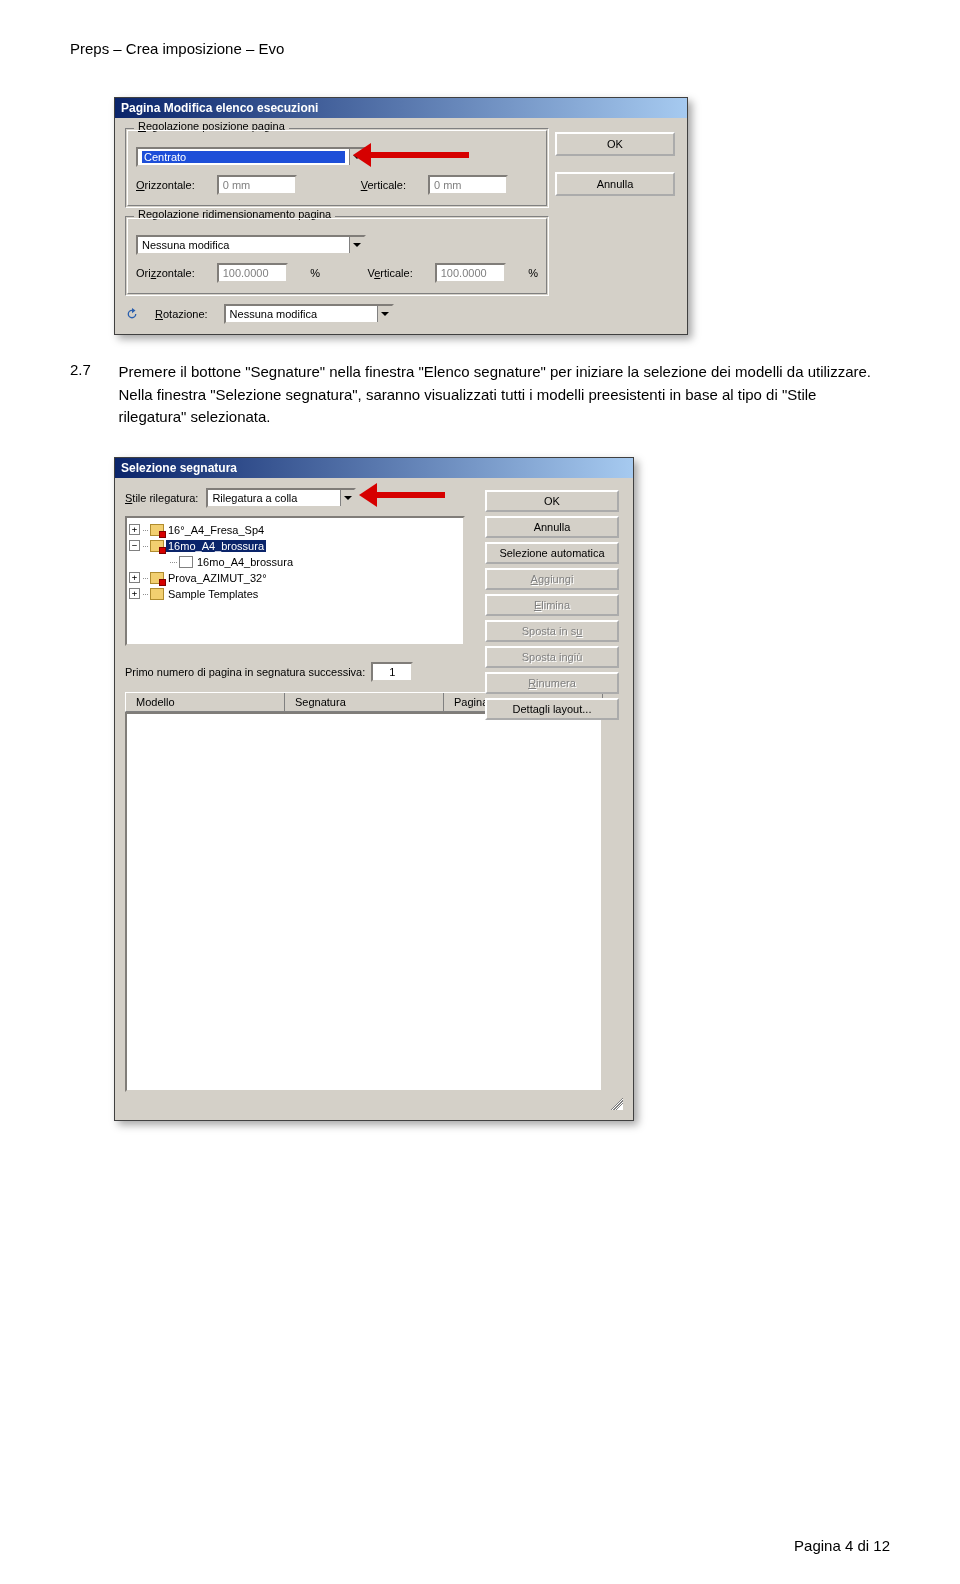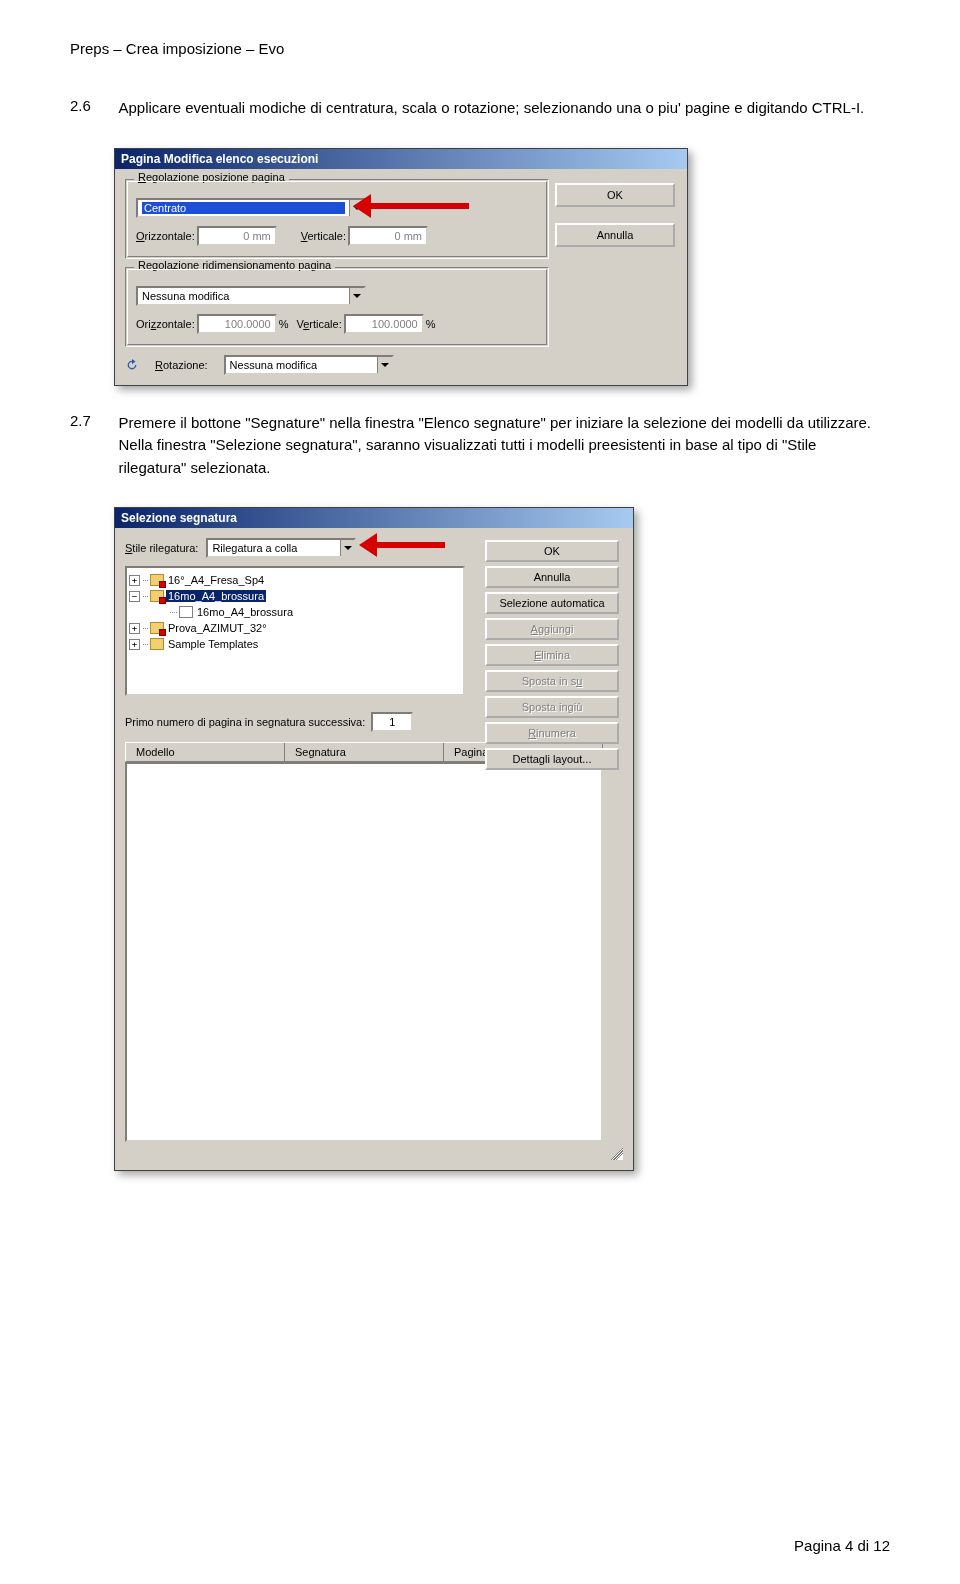--- a/index.html
+++ b/index.html
@@ -81,23 +81,22 @@
     position: absolute;
     top: -9px;
     left: 8px;
     background: #d4d0c8;
     padding: 0 4px;
     font-size: 11px;
   }
   .row {
     display: flex;
     align-items: center;
-    gap: 2px;
+    gap: 22px;
     margin-top: 8px;
-    text-align: right;
   }
   .lbl {
     font-size: 11px;
   }
   .underline { text-decoration: underline; }
   .combo, .textin {
     background: #fff;
     border: 2px inset #d4d0c8;
     font-size: 11px;
     padding: 2px 4px;
@@ -337,24 +336,20 @@
     right: 70px;
     font-size: 15px;
   }
 </style>
 </head>
 <body>
 
 <div class="page">
   <div class="doc-header">Preps – Crea imposizione – Evo</div>
 
-  <div class="section">
-    <span class="section-num">2.6</span>
-    <span class="section-text">Applicare eventuali modiche di centratura, scala o rotazione; selezionando una o piu' pagine e digitando CTRL-I.</span>
-  </div>
 
   <div class="dialog dlg1">
     <div class="titlebar">Pagina Modifica elenco esecuzioni</div>
     <div class="dialog-body">
       <div class="left-col">
         <div class="groupbox">
           <div class="group-title">
             <span class="underline">R</span><span></span><span>egolazione posizione pagina</span>
           </div>
           <div class="combo" style="width:230px;">

